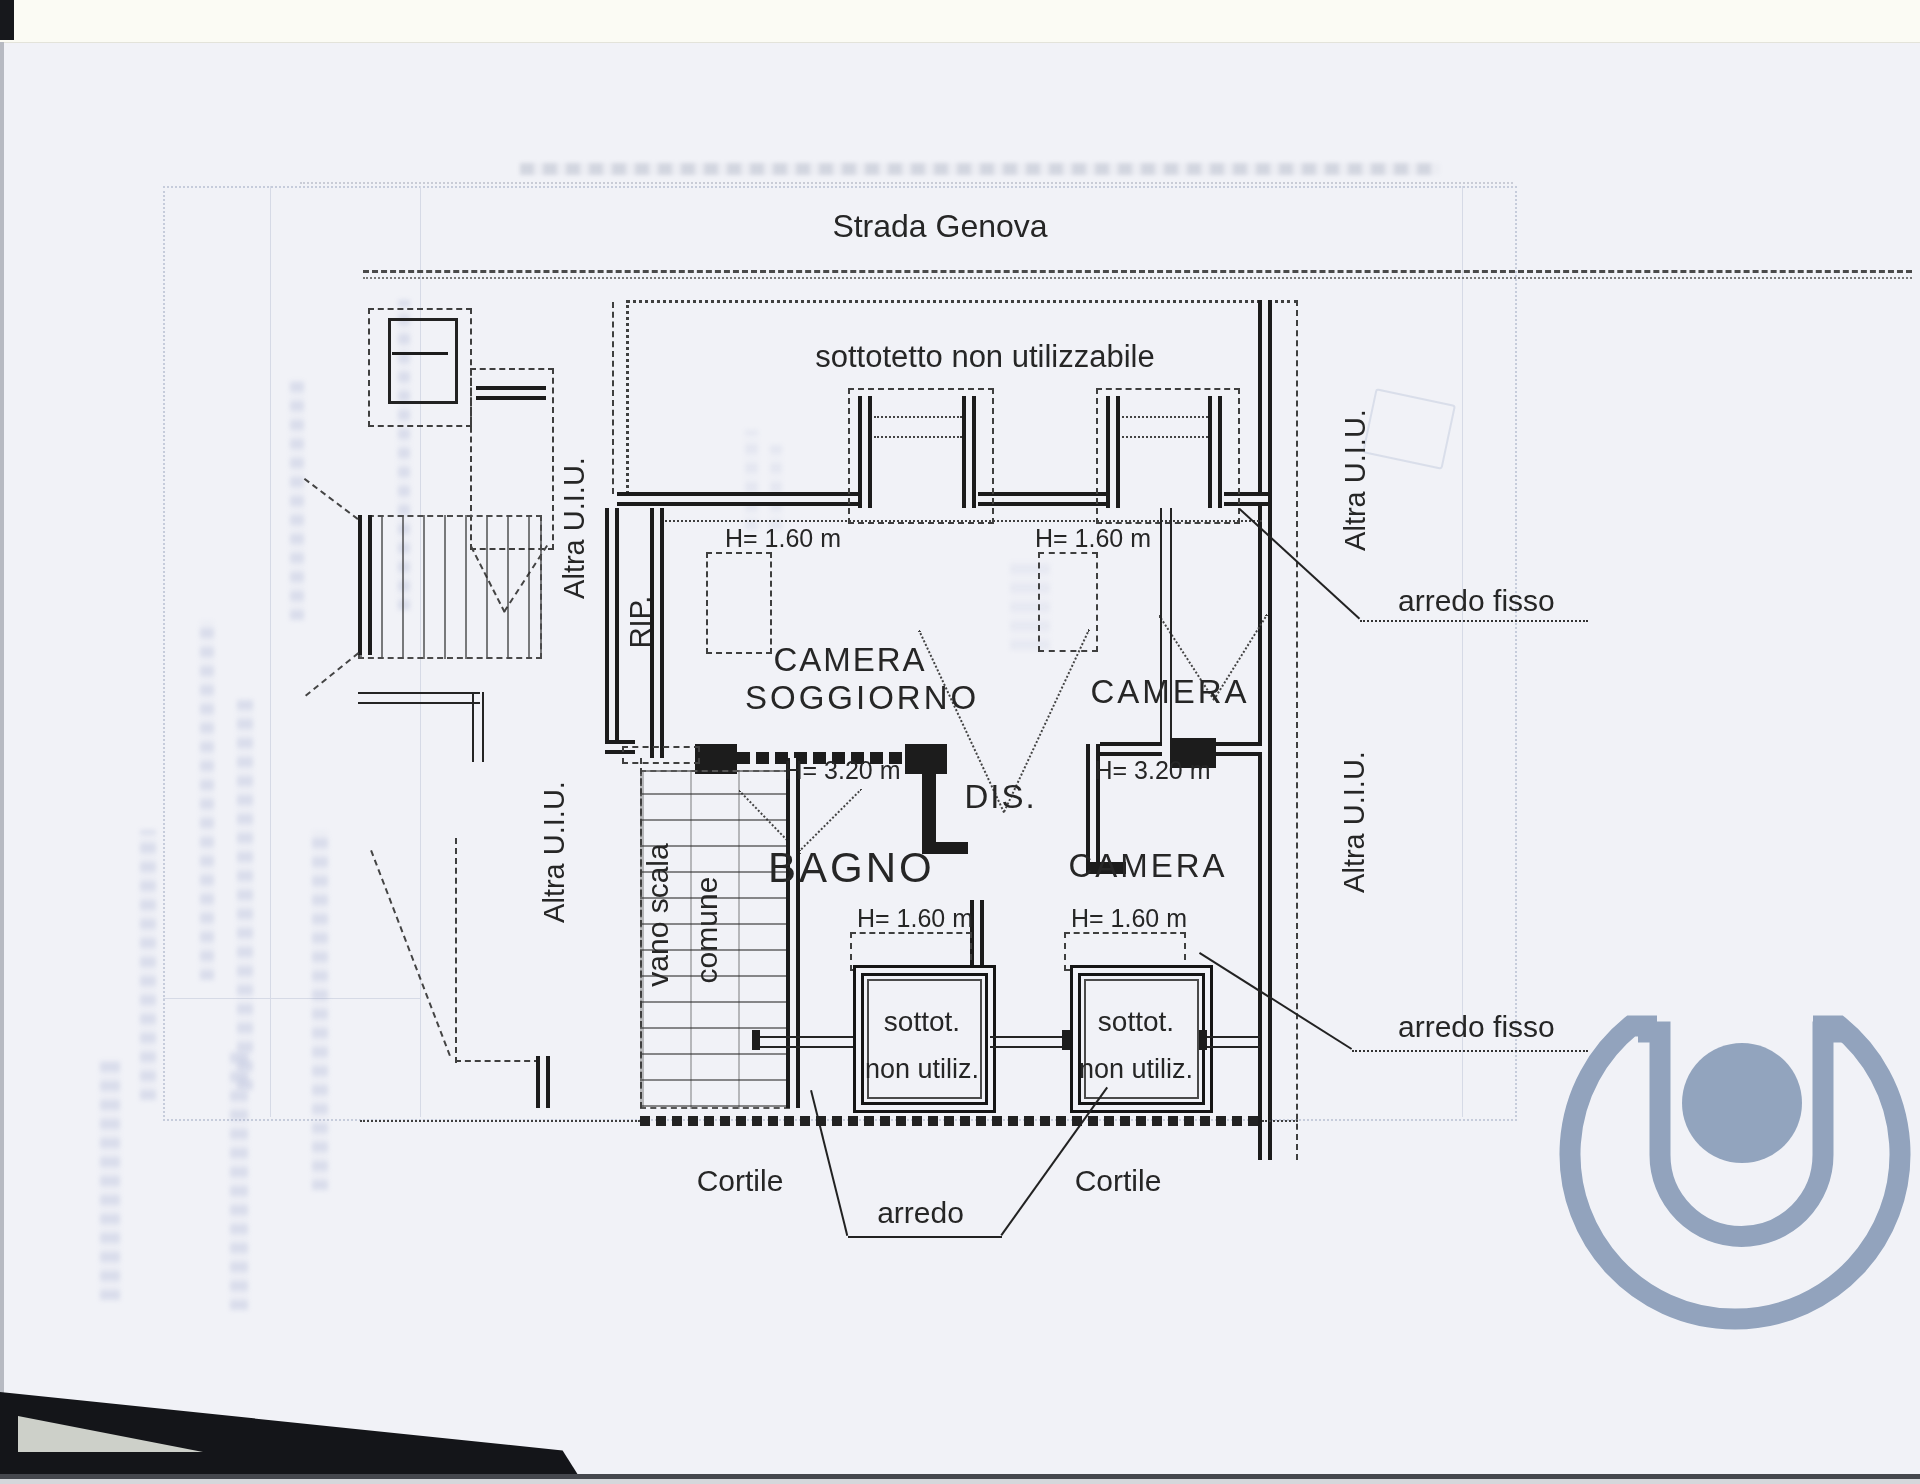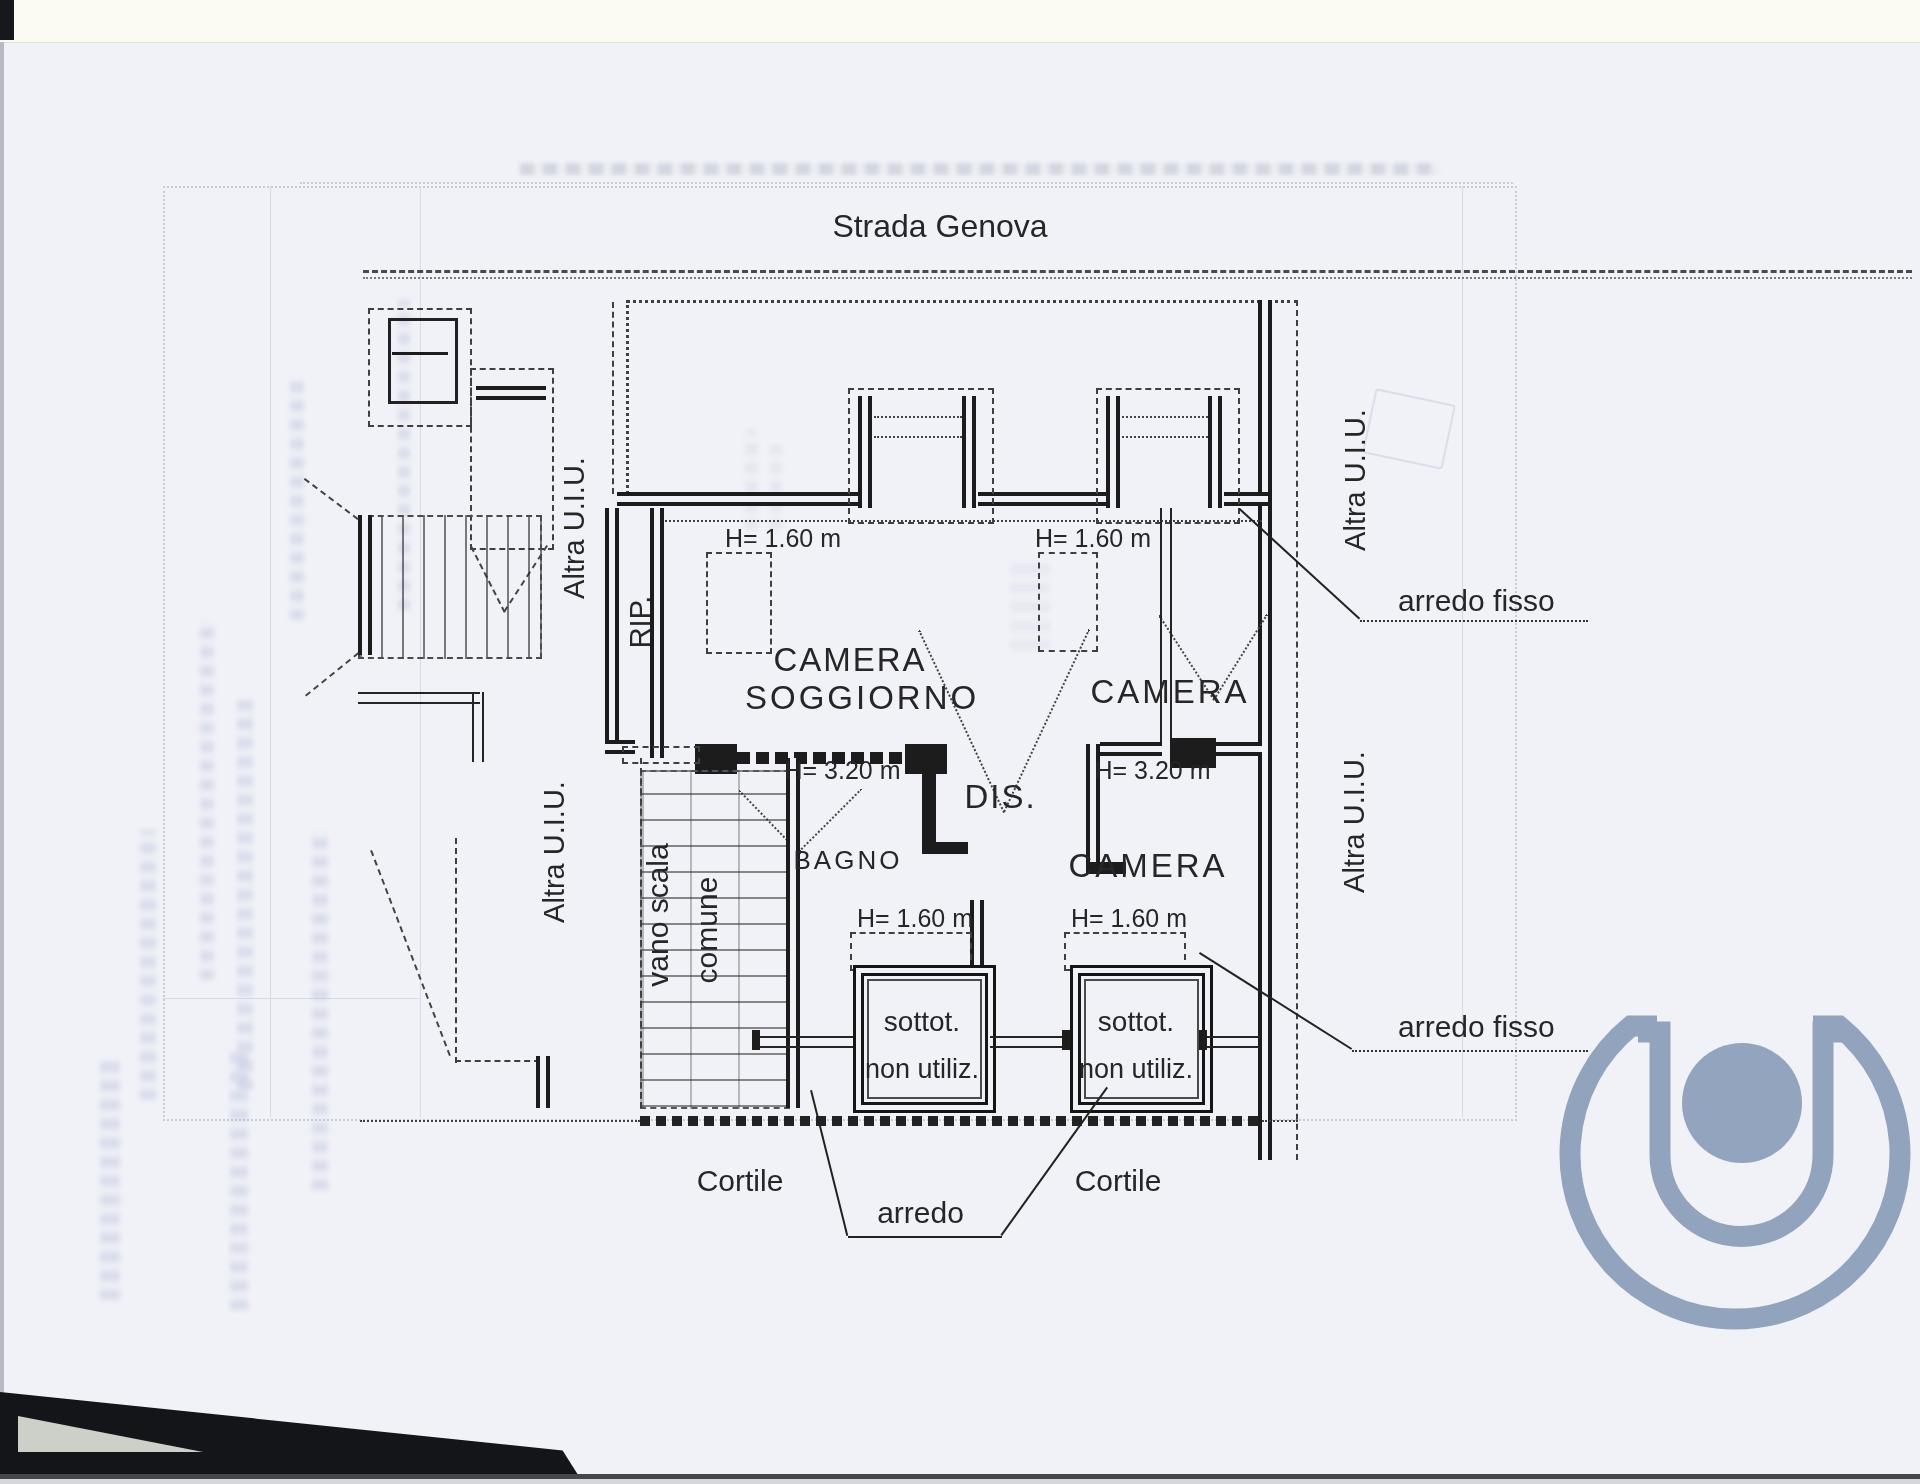--- a/index.html
+++ b/index.html
@@ -174,33 +174,34 @@
 
   <div class="abs line" style="left:1240px;top:508px;width:163px;transform:rotate(42.5deg);"></div>
   <div class="abs" style="left:1360px;top:620px;width:228px;border-top:2px dotted #333;"></div>
   <div class="abs line" style="left:1200px;top:952px;width:180px;transform:rotate(32.3deg);"></div>
   <div class="abs" style="left:1352px;top:1050px;width:236px;border-top:2px dotted #333;"></div>
   <div class="abs line" style="left:812px;top:1090px;width:150px;transform:rotate(76deg);"></div>
   <div class="abs line" style="left:1108px;top:1088px;width:182px;transform:rotate(125.6deg);"></div>
   <div class="abs line" style="left:848px;top:1236px;width:154px;"></div>
 
   <div class="lbl" style="left:810px;top:210px;width:260px;font-size:32px;">Strada Genova</div>
+  <div class="lbl" style="left:775px;top:341px;width:420px;font-size:31px;">sottotetto non utilizzabile</div>
 
   <div class="lbl" style="left:718px;top:526px;width:130px;font-size:25px;">H= 1.60 m</div>
   <div class="lbl" style="left:1028px;top:526px;width:130px;font-size:25px;">H= 1.60 m</div>
   <div class="lbl" style="left:775px;top:758px;width:135px;font-size:25px;">H= 3.20 m</div>
   <div class="lbl" style="left:1085px;top:758px;width:135px;font-size:25px;">H= 3.20 m</div>
   <div class="lbl" style="left:850px;top:906px;width:130px;font-size:25px;">H= 1.60 m</div>
   <div class="lbl" style="left:1064px;top:906px;width:130px;font-size:25px;">H= 1.60 m</div>
 
   <div class="lbl" style="left:765px;top:643px;width:170px;font-size:33px;letter-spacing:2px;">CAMERA</div>
   <div class="lbl" style="left:745px;top:681px;width:215px;font-size:33px;letter-spacing:3px;">SOGGIORNO</div>
   <div class="lbl" style="left:1085px;top:675px;width:170px;font-size:33px;letter-spacing:3px;">CAMERA</div>
   <div class="lbl" style="left:948px;top:780px;width:105px;font-size:33px;letter-spacing:2px;">DIS.</div>
-  <div class="lbl" style="left:768px;top:847px;width:160px;font-size:26px;letter-spacing:3px;">BAGNO</div>
+  <div class="lbl" style="left:768px;top:847px;width:160px;font-size:42px;letter-spacing:3px;">BAGNO</div>
   <div class="lbl" style="left:1063px;top:849px;width:170px;font-size:33px;letter-spacing:3px;">CAMERA</div>
 
   <div class="lbl" style="left:866px;top:1008px;width:112px;font-size:28px;">sottot.</div>
   <div class="lbl" style="left:856px;top:1056px;width:132px;font-size:27px;">non utiliz.</div>
   <div class="lbl" style="left:1080px;top:1008px;width:112px;font-size:28px;">sottot.</div>
   <div class="lbl" style="left:1070px;top:1056px;width:132px;font-size:27px;">non utiliz.</div>
 
   <div class="lbl" style="left:690px;top:1166px;width:100px;font-size:30px;">Cortile</div>
   <div class="lbl" style="left:1068px;top:1166px;width:100px;font-size:30px;">Cortile</div>
   <div class="lbl" style="left:863px;top:1198px;width:115px;font-size:30px;">arredo</div>

